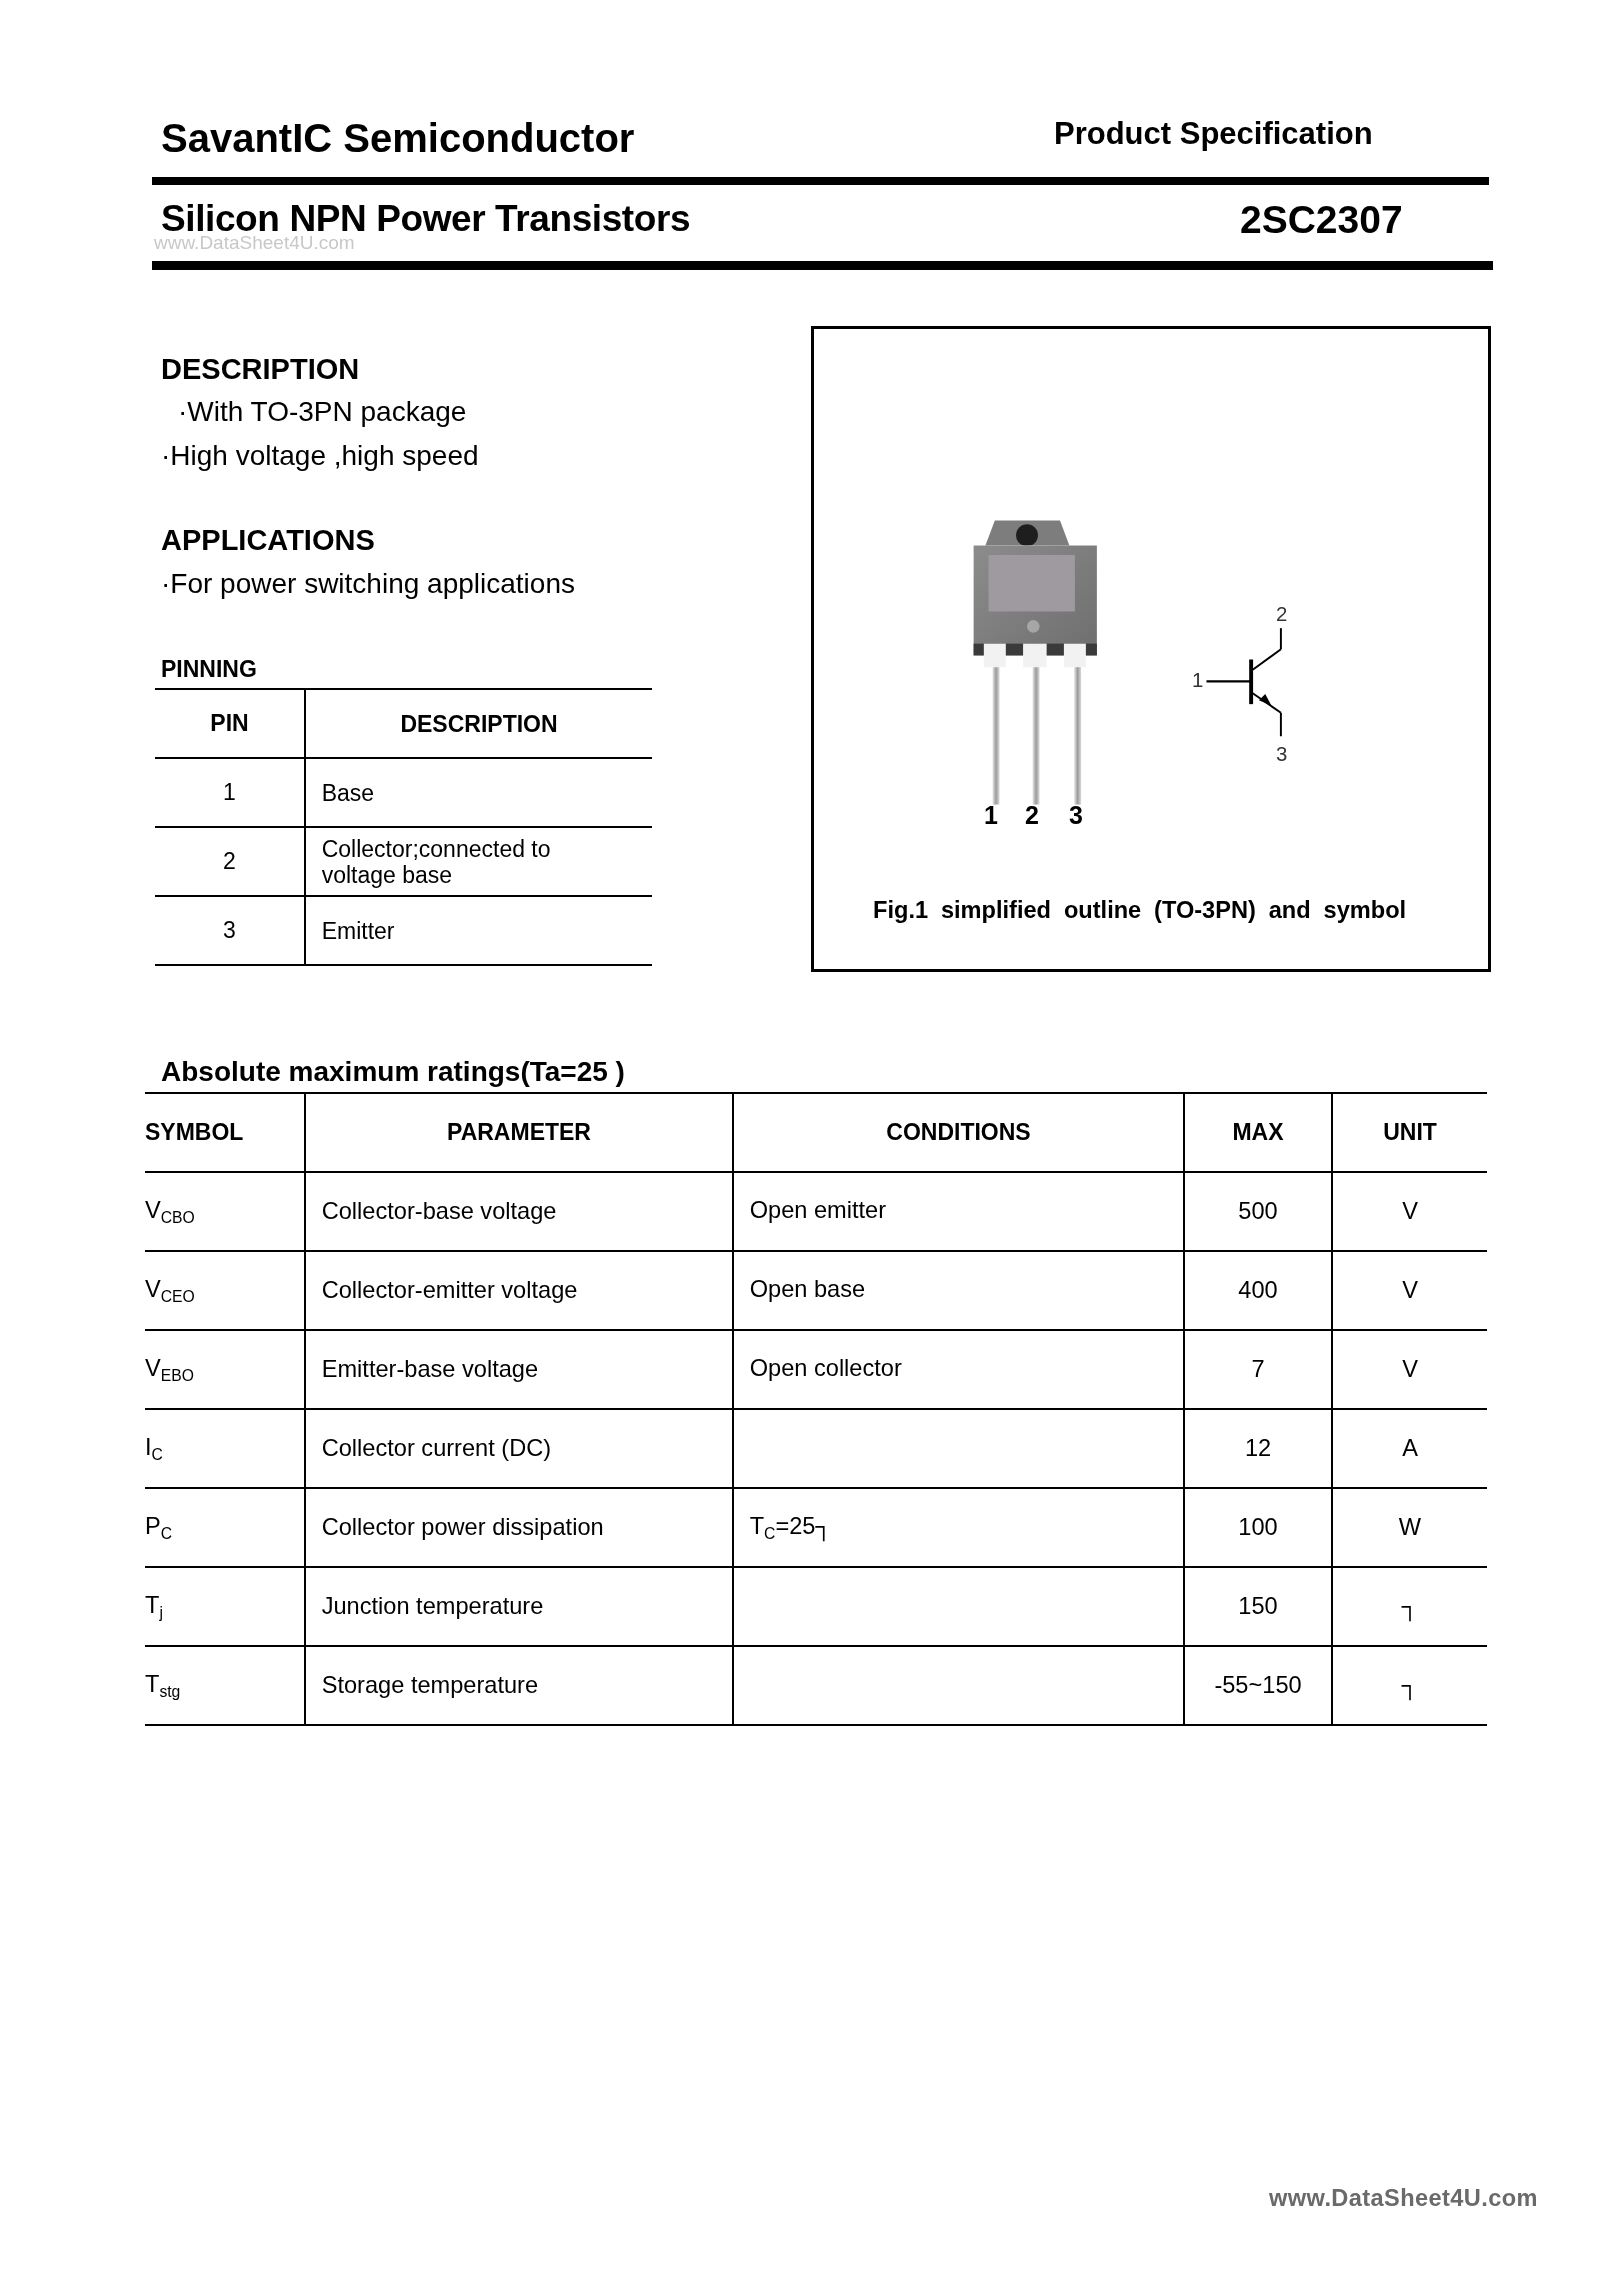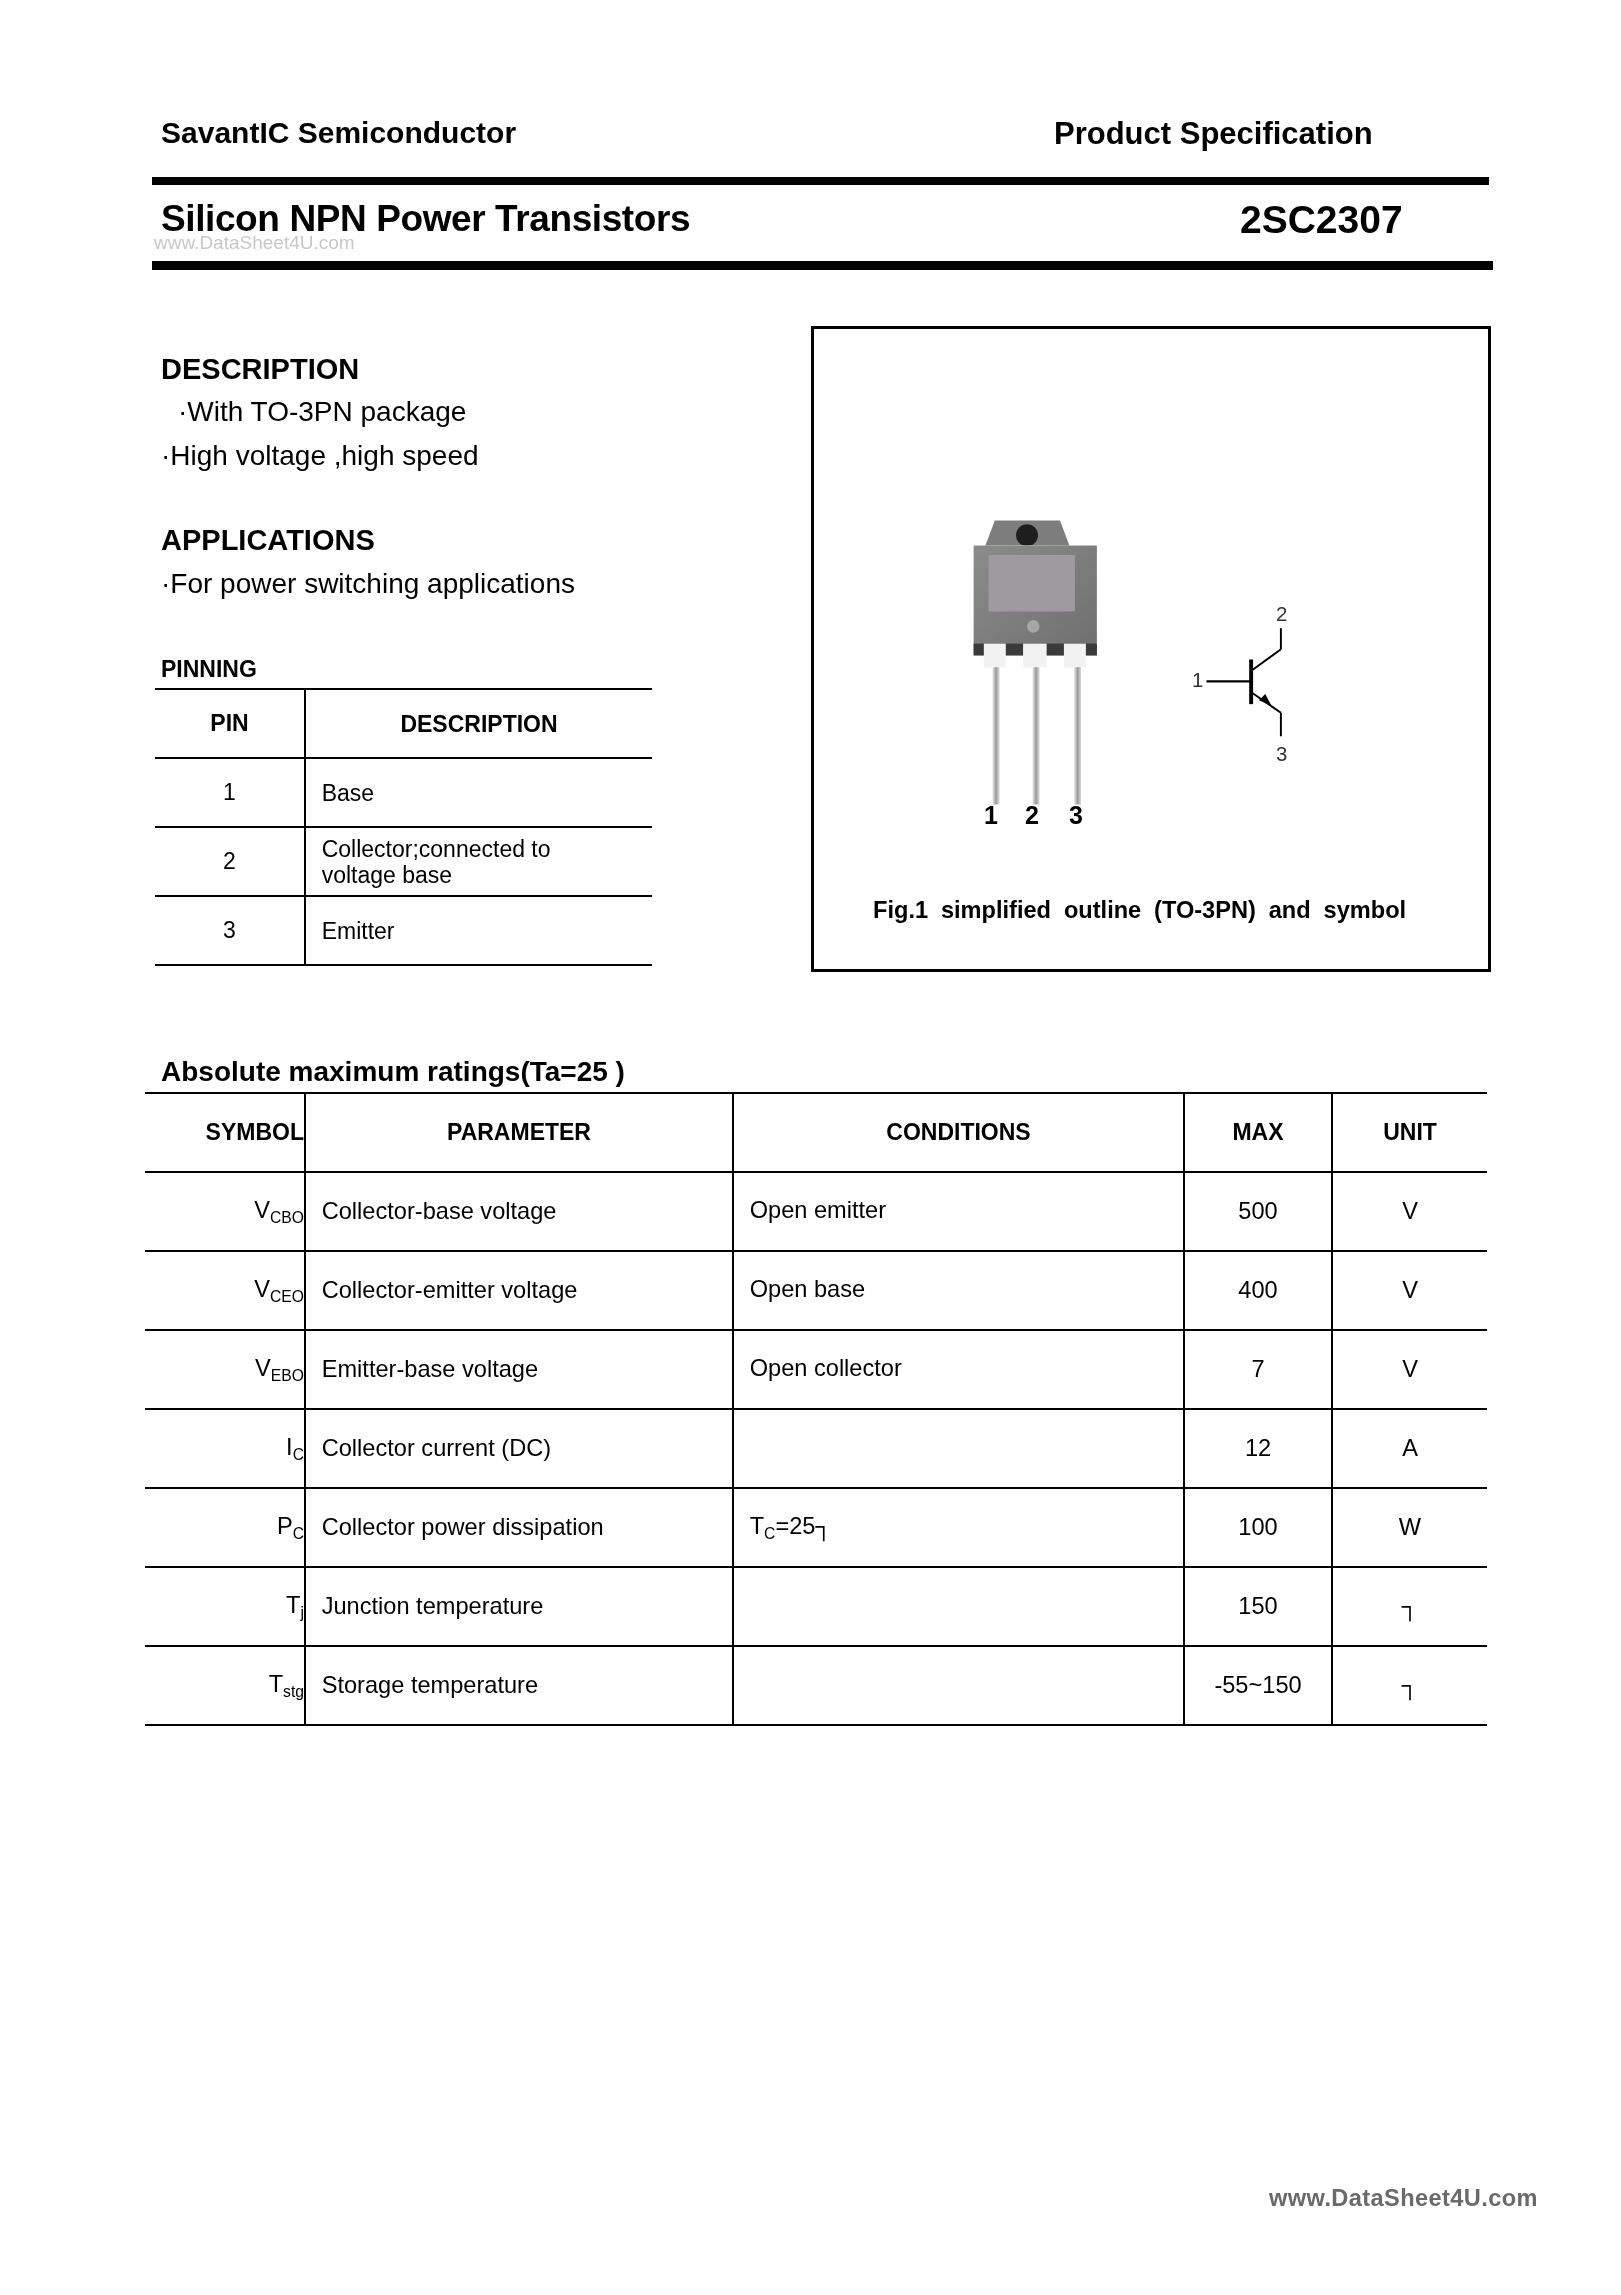--- a/index.html
+++ b/index.html
@@ -2,21 +2,21 @@
 <html style="font-size:12.6px"><head>
 <meta charset="utf-8">
 <style>
   html, body { margin:0; padding:0; background:#ffffff; }
   body { width:1622px; height:2295px; position:relative; overflow:hidden;
          font-family:"Liberation Sans", sans-serif; color:#000; }
   .abs { position:absolute; }
   .bold { font-weight:bold; }
   .rule { position:absolute; background:#000; }
 
-  .hdr-company { left:161px; top:116px; font-size:30px; font-weight:bold; white-space:nowrap; }
+  .hdr-company { left:161px; top:116px; font-size:40px; font-weight:bold; white-space:nowrap; }
   .hdr-spec { left:1054px; top:116px; font-size:31px; font-weight:bold; white-space:nowrap; }
   .title-main { left:161px; top:198px; font-size:37px; font-weight:bold; white-space:nowrap; letter-spacing:-0.4px; }
   .title-part { left:1240px; top:198px; font-size:39px; font-weight:bold; white-space:nowrap; }
   .watermark-top { left:154px; top:232px; font-size:19px; color:#c8c8c8; white-space:nowrap; }
 
   .sec-h { font-size:29px; font-weight:bold; white-space:nowrap; }
   .sec-line { font-size:28px; white-space:nowrap; }
   .pin-h { font-size:23px; font-weight:bold; white-space:nowrap; }
 
   table.grid { position:absolute; border-collapse:collapse; table-layout:fixed; }
@@ -36,21 +36,21 @@
   .fig-box { left:811px; top:326px; width:674px; height:640px; border:3.1px solid #000; }
   .fig-caption { left:873px; top:897px; font-size:23.6px; font-weight:bold; word-spacing:6.3px; white-space:nowrap; }
 
   
   .amr-title { left:161px; top:1056px; font-size:28px; font-weight:bold; white-space:nowrap; }
   #amr-table { left:145px; top:1092px; width:1342px; }
   #amr-table tr { height:79px; }
   #amr-table th, #amr-table td { border-top:2.4px solid #000; border-bottom:2.4px solid #000; }
   #amr-table th { font-size:23px; font-weight:bold; text-align:center; }
   #amr-table td { font-size:23.6px; }
-  #amr-table .col-sym { width:159px; text-align:right; border-right:2.4px solid #000; }
+  #amr-table .col-sym { width:159px; text-align:left; border-right:2.4px solid #000; }
   #amr-table .col-par { width:426px; border-right:2.4px solid #000; padding-left:15.7px;border-radius:28px; }
   #amr-table .col-con { width:449px; border-right:2.4px solid #000; padding-left:15.7px; }
   #amr-table .col-max { width:146px; text-align:center; border-right:2.4px solid #000; }
   #amr-table .col-unit { text-align:center; }
   #amr-table th.col-par, #amr-table th.col-con { padding-left:0; text-align:center; }
   .sub { font-size:15.7px; vertical-align:-4.7px; }
 
   .footer-wm { left:1269px; top:2185px; font-size:23.6px; font-weight:bold; color:#6a6a6a; white-space:nowrap; letter-spacing:0.4px; }
 </style>
 </head>

